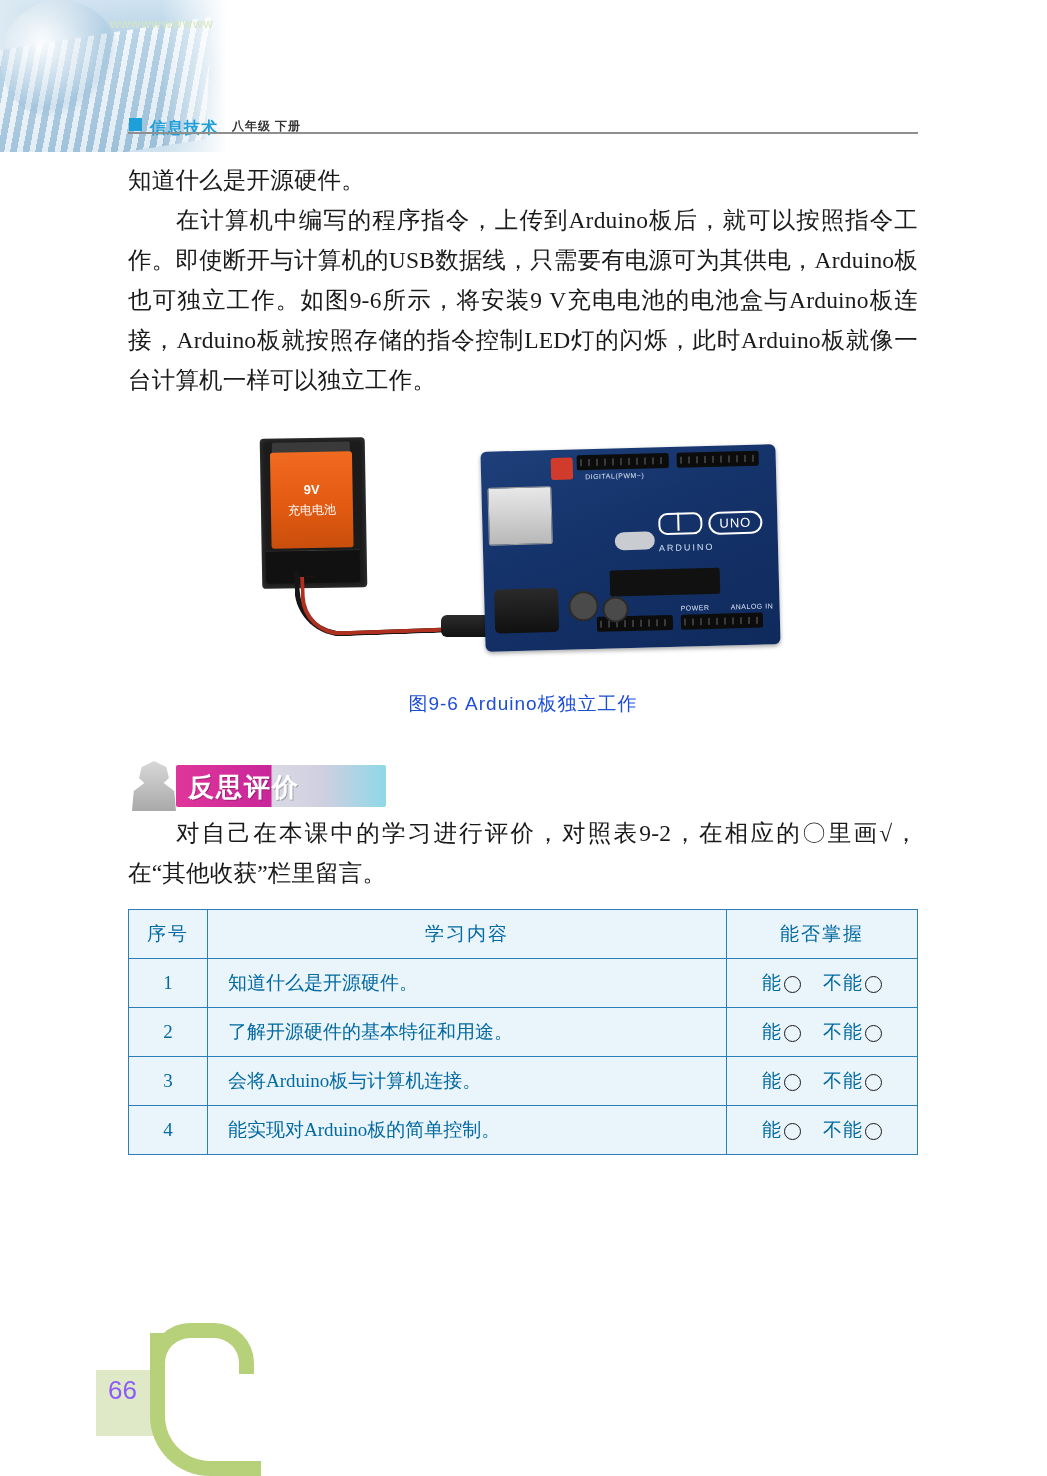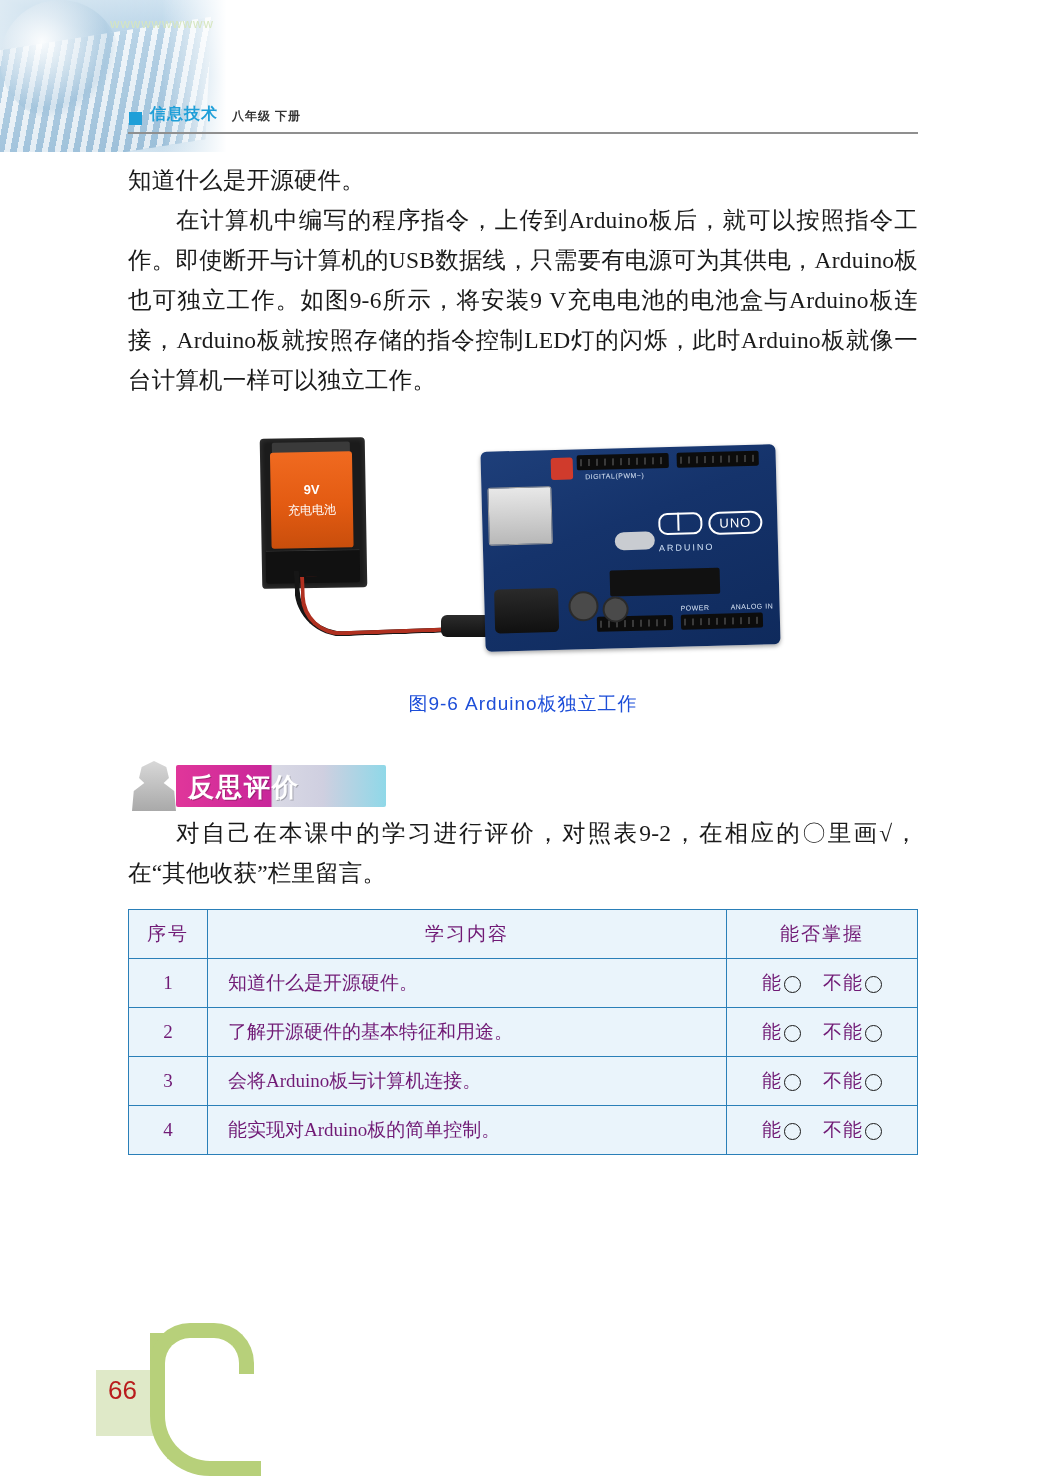--- a/index.html
+++ b/index.html
@@ -80,23 +80,23 @@
     position: absolute;
     left: 128px;
     top: 132px;
     width: 790px;
     height: 2px;
     background: #8f8f8f;
   }
   .header-tag {
     position: absolute;
     left: 129px;
-    top: 104px;
+    top: 118px;
     display: flex;
-    align-items: flex-end;
+    align-items: flex-start;
     gap: 8px;
     font-family: "Liberation Sans", sans-serif;
   }
   .header-square {
     width: 13px;
     height: 13px;
     background: #1f9fd8;
     display: inline-block;
   }
   .header-subject {
@@ -432,21 +432,21 @@
   table.eval {
     margin-top: 16px;
     width: 790px;
     border-collapse: collapse;
     background: #eaf4fb;
     table-layout: fixed;
   }
   table.eval td, table.eval th {
     border: 1px solid #2a7fb8;
     font-size: 19px;
-    color: #701a75;
+    color: #0369a1;
     font-weight: normal;
     padding: 0;
     height: 48px;
   }
   .col-no { width: 78px; text-align: center; }
   .col-content { text-align: left; padding-left: 20px !important; }
   .col-master { width: 190px; text-align: center; }
   .head-row td { height: 52px; text-align: center; letter-spacing: 2px; }
   .mark-cell {
     text-align: center;
@@ -506,21 +506,21 @@
     height: 36px;
     border: 15px solid #b7d07a;
     border-bottom: none;
     border-radius: 40px 40px 0 0;
   }
   .page-number {
     position: absolute;
     left: 108px;
     bottom: 70px;
     font-size: 26px;
-    color: #b91c1c;
+    color: #8b5cf6;
     font-family: "Liberation Sans", sans-serif;
     z-index: 3;
   }
 </style>
 </head>
 <body>
 
 <div class="page-header">
   <div class="header-photo">
     <div class="header-photo-fade"></div>

